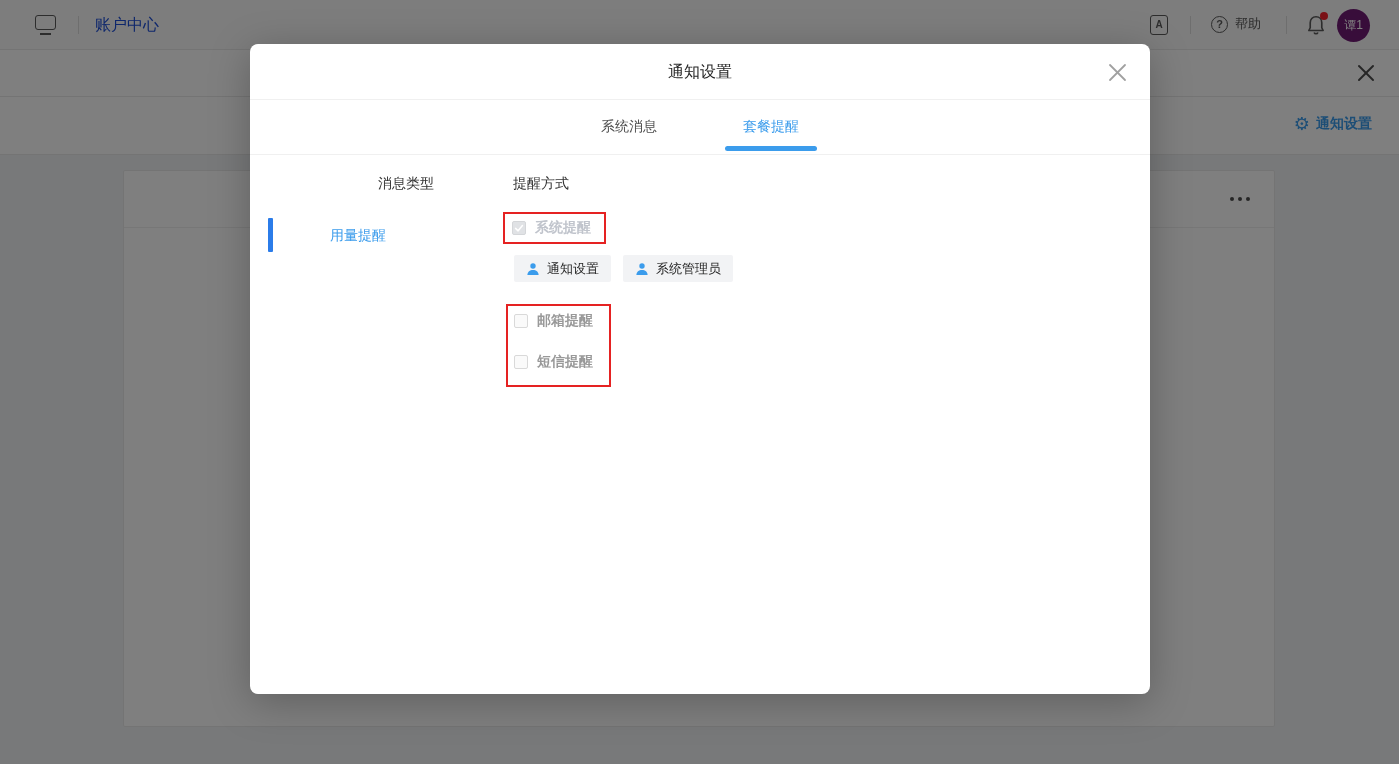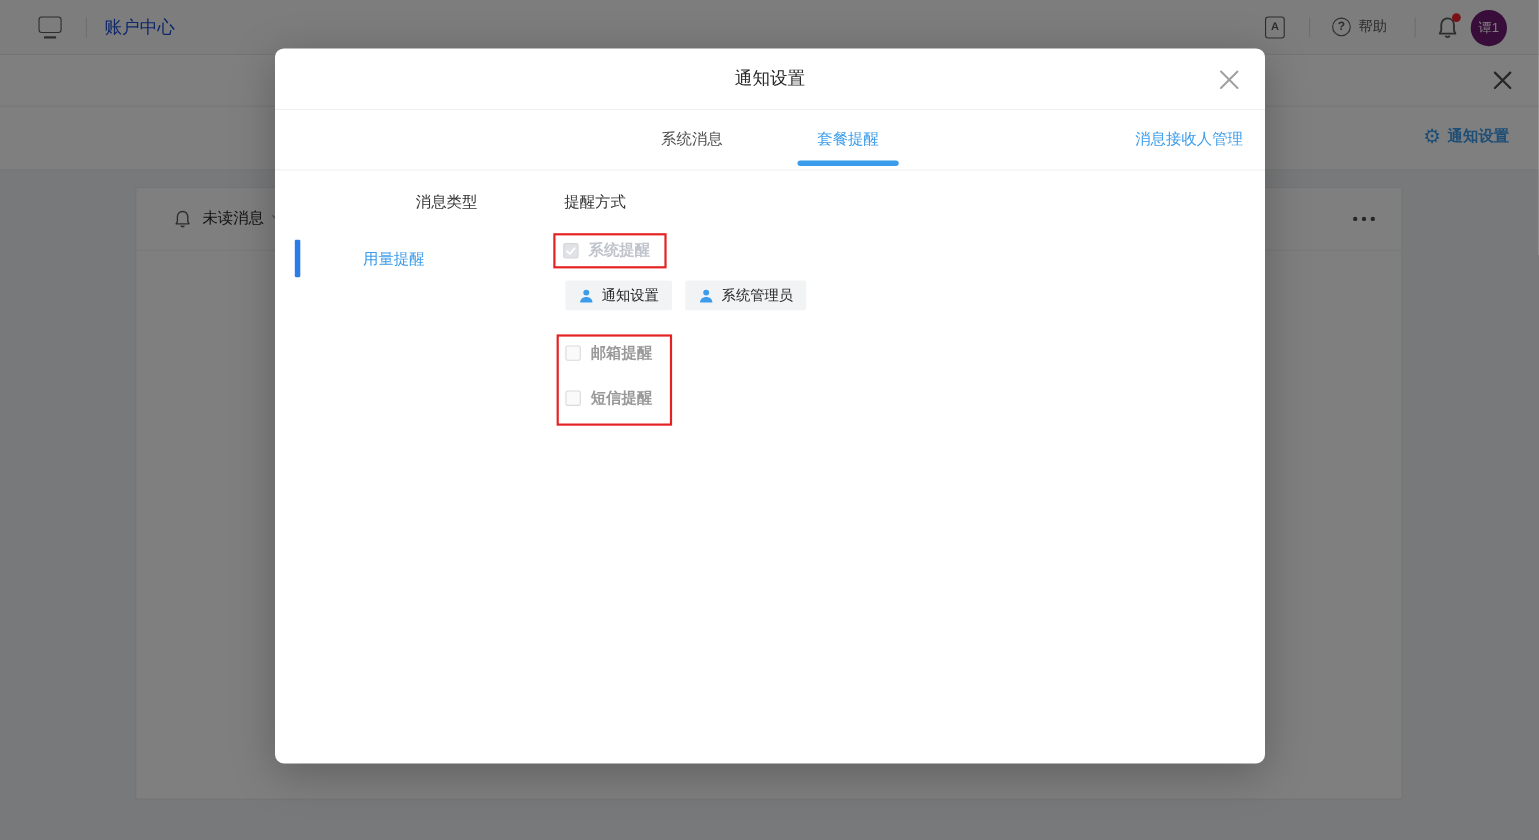--- a/index.html
+++ b/index.html
@@ -143,28 +143,20 @@
 
   <div class="toolbar-row">
     <div class="notif-link">
       <span class="gear-glyph">⚙</span>
       <span class="notif-link-text">通知设置</span>
     </div>
   </div>
 
   <div class="card">
     <div class="card-header">
-      <div class="unread-group">
-        <svg width="18" height="18" viewBox="0 0 16 16" fill="none" stroke="#595959" stroke-width="1.1" stroke-linejoin="round">
-          <path d="M8 2 C5.4 2 3.8 3.9 3.8 6.3 V10 L2.8 12 H13.2 L12.2 10 V6.3 C12.2 3.9 10.6 2 8 2 Z"></path>
-          <path d="M6.6 13.4 a1.5 1.5 0 0 0 2.8 0"></path>
-        </svg>
-        <span class="unread-text">未读消息</span>
-        <span class="chevron-down"></span>
-      </div>
       <div class="more-dots">
           <i></i>
           <i></i>
           <i></i>
         </div>
     </div>
   </div>
 </div>
 
 <div class="overlay"></div>
@@ -177,21 +169,20 @@
       <svg width="23" height="23" viewBox="0 0 23 23" stroke="#A0A0A0" stroke-width="1.8" stroke-linecap="round">
         <line x1="4" y1="4" x2="19" y2="19"></line>
           <line x1="19" y1="4" x2="4" y2="19"></line>
       </svg>
     </div>
   </div>
 
   <div class="modal-tabs">
     <div class="tab">系统消息</div>
     <div class="tab active">套餐提醒</div>
-    <div class="recipient-link">消息接收人管理</div>
   </div>
 
   <div class="modal-body">
     <div class="col-header type">消息类型</div>
     <div class="col-header method">提醒方式</div>
 
     <div class="selected-bar"></div>
     <div class="msg-type-item">用量提醒</div>
 
     <div class="annotation-box box-system"></div>

